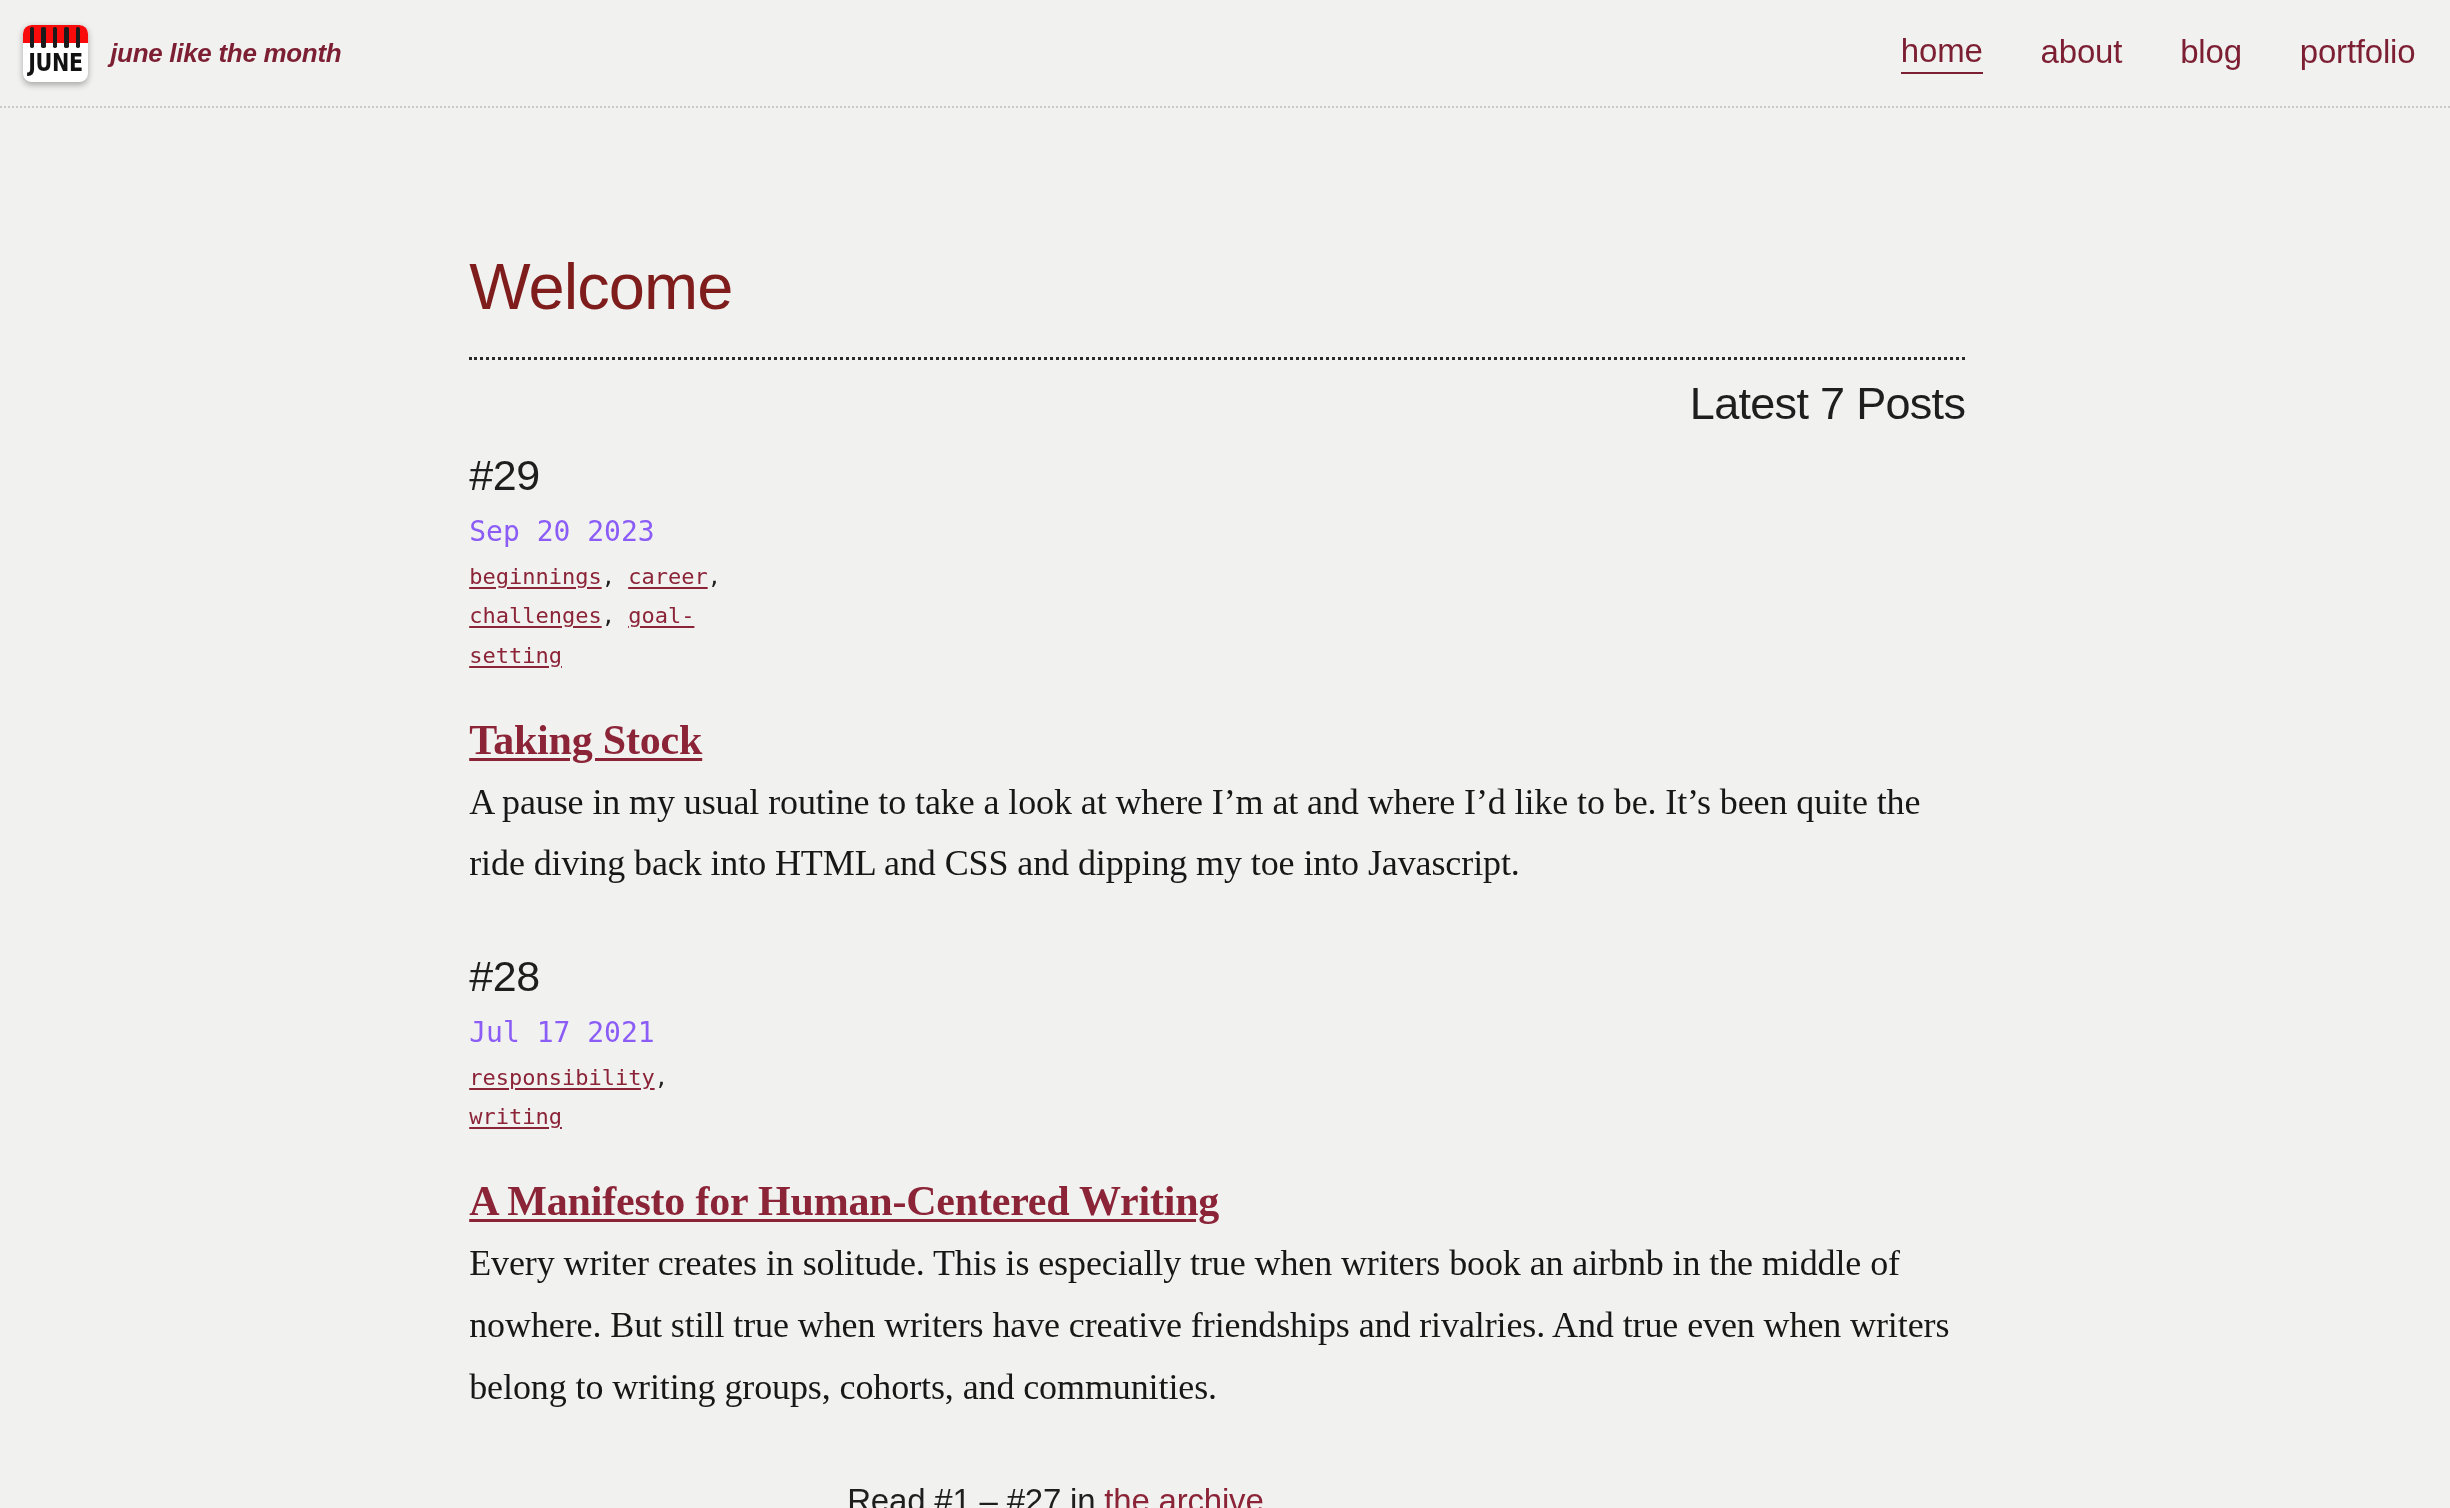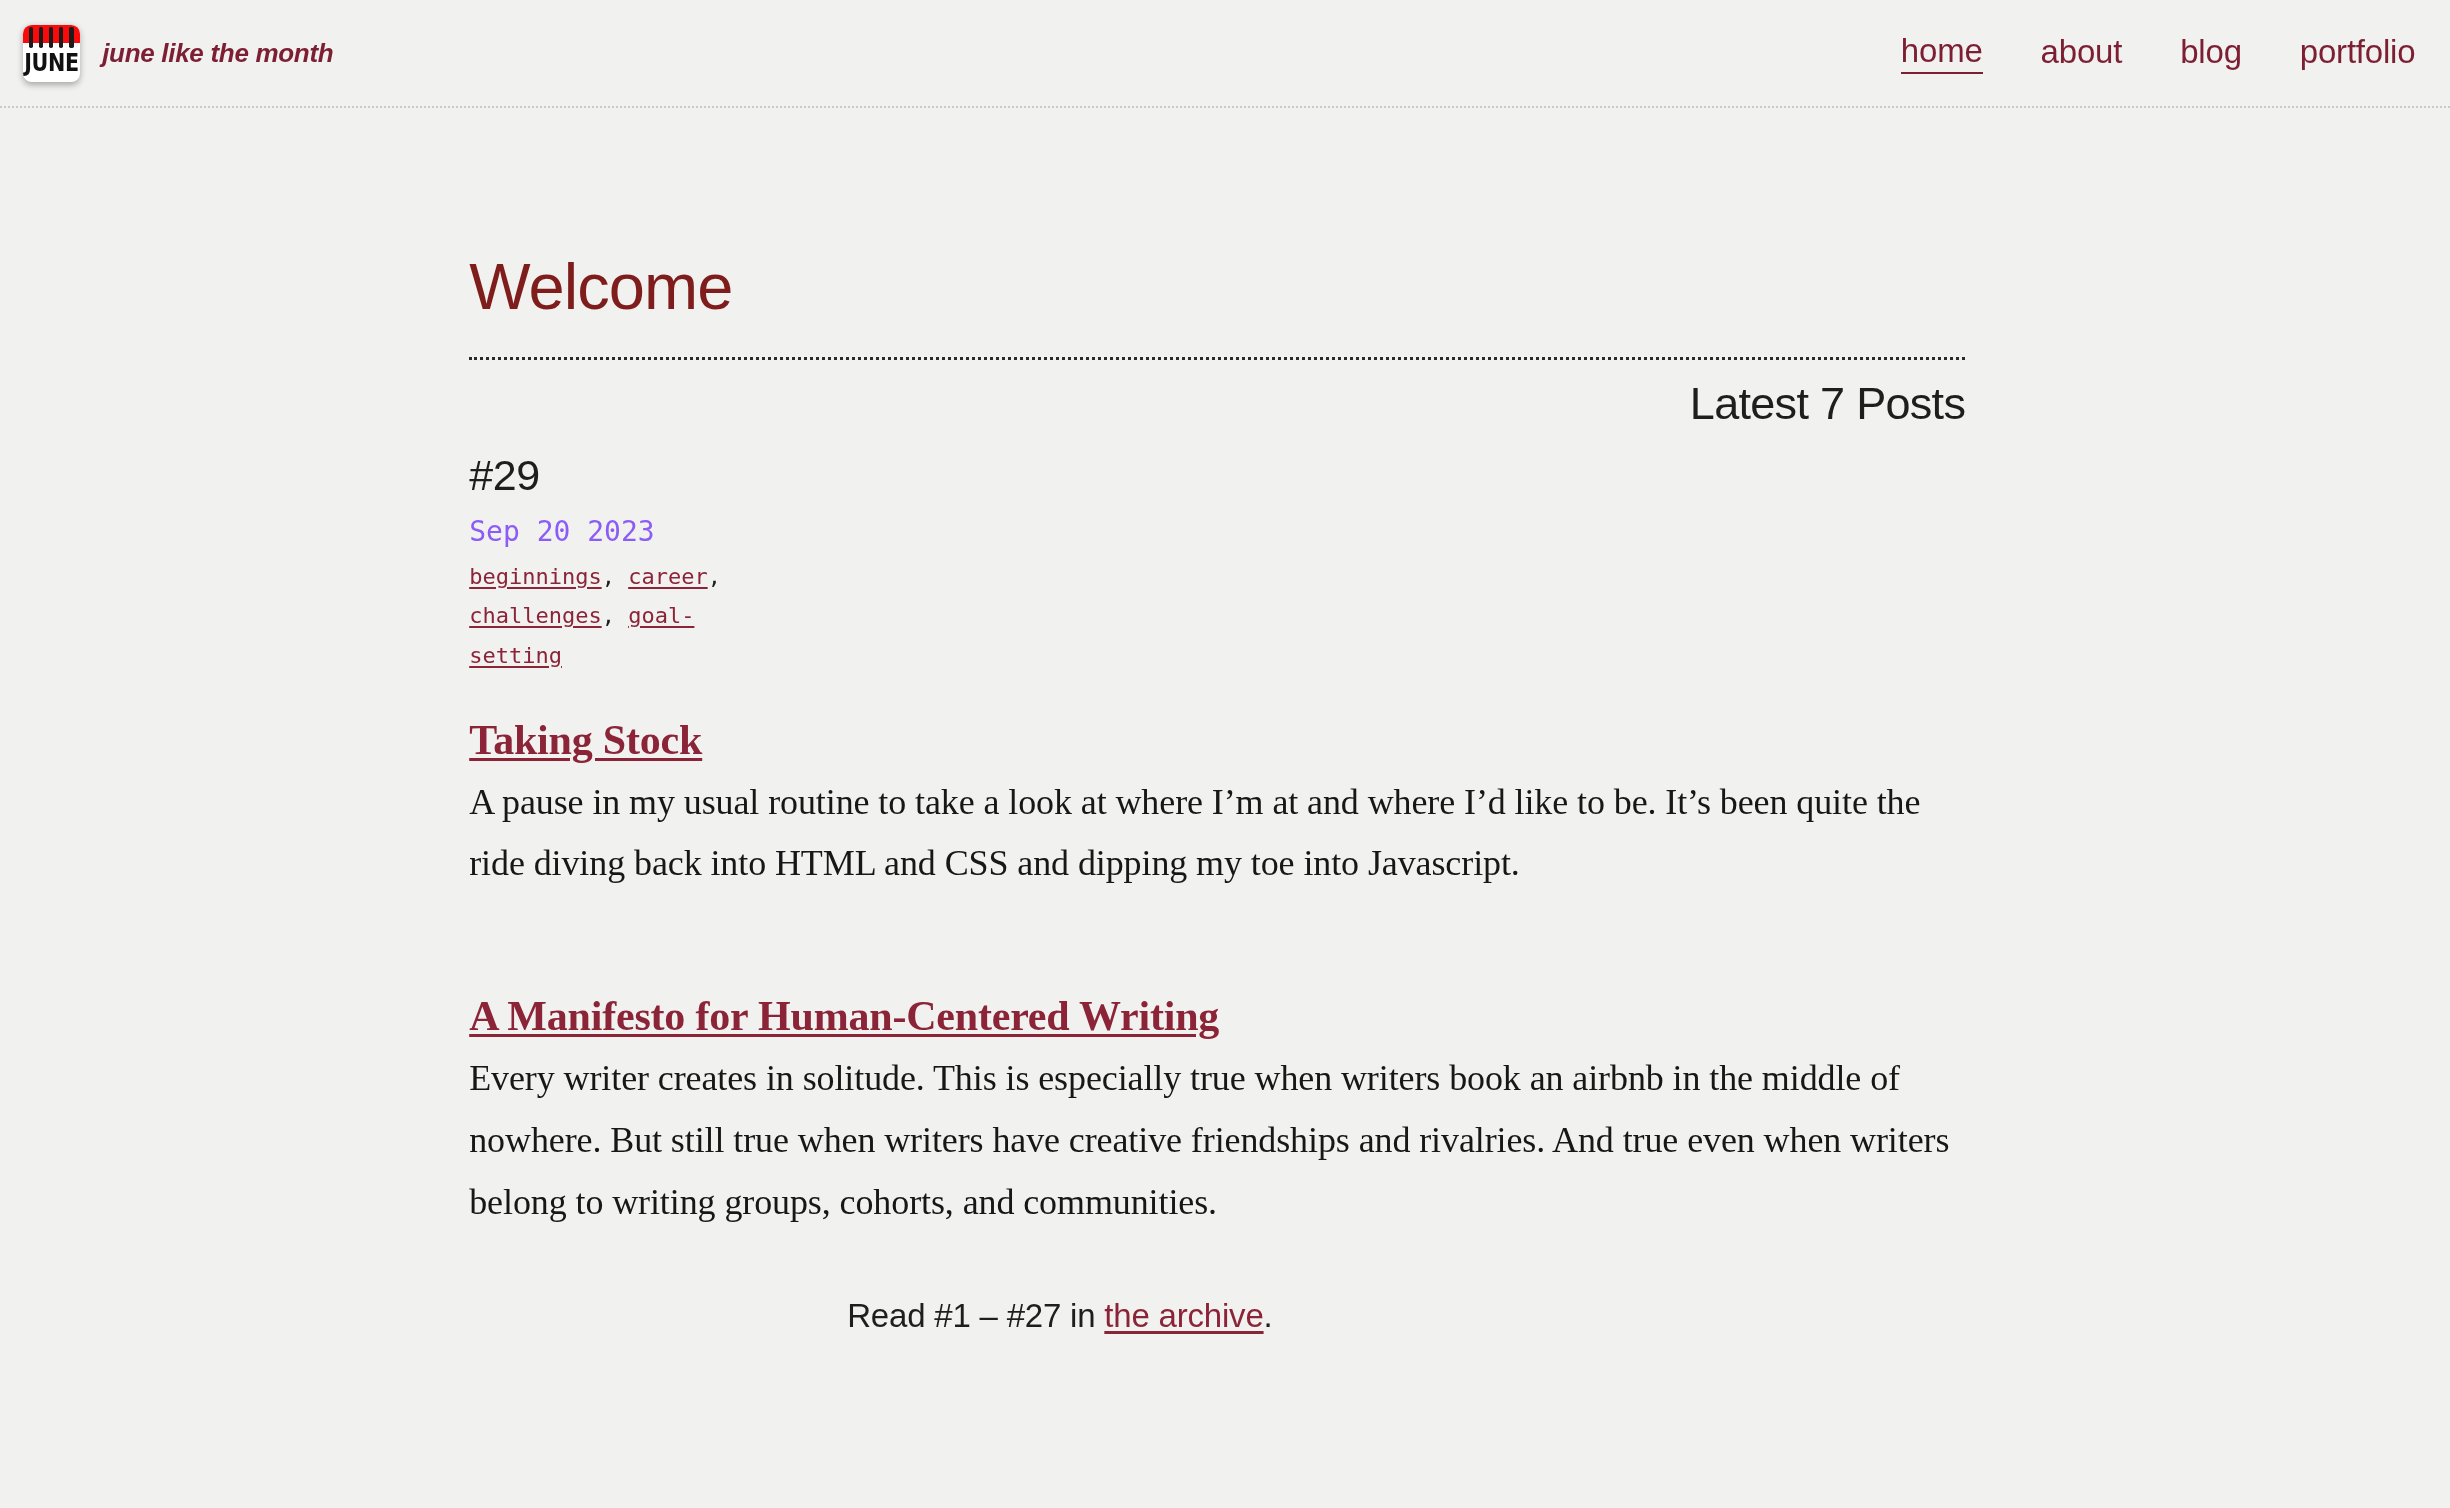--- a/index.html
+++ b/index.html
@@ -26,21 +26,21 @@
     border-bottom: 2.6px dotted #c9c9c7;
   }
   .brand {
     display: flex;
     align-items: center;
     gap: 22.6px;
     text-decoration: none;
   }
   
   .favicon {
-    width: 57px;
+    width: 65px;
     height: 57px;
     border-radius: 8.7px;
     background: #ffffff;
     box-shadow: 0 2.6px 6px rgba(0,0,0,0.30);
     position: relative;
     overflow: hidden;
     flex: none;
   }
   .favicon .band {
     position: absolute;
@@ -266,20 +266,27 @@
         <a class="tag-link" href="#">beginnings</a><span>, </span><a class="tag-link" href="#">career</a><span>, </span><a class="tag-link" href="#">challenges</a><span>, </span><a class="tag-link" href="#">goal-setting</a>
       </div>
     </div>
     <div class="post-body">
       <h3 class="post-title"><a href="#">Taking Stock</a></h3>
       <p class="post-excerpt">A pause in my usual routine to take a look at where I’m at and where I’d like to be. It’s been quite the ride diving back into HTML and CSS and dipping my toe into Javascript.</p>
     </div>
   </article>
 
   <article class="post">
+    <div class="post-meta">
+      <div class="post-number">#28</div>
+      <div class="post-date">Jul 17 2021</div>
+      <div class="post-tags">
+        <a class="tag-link" href="#">responsibility</a><span>, </span><a class="tag-link" href="#">writing</a>
+      </div>
+    </div>
     <div class="post-body">
       <h3 class="post-title"><a href="#">A Manifesto for Human-Centered Writing</a></h3>
       <p class="post-excerpt">Every writer creates in solitude. This is especially true when writers book an airbnb in the middle of nowhere. But still true when writers have creative friendships and rivalries. And true even when writers belong to writing groups, cohorts, and communities.</p>
     </div>
   </article>
 
   <p class="archive-line"><span>Read #1 – #27 in </span><a href="#">the archive</a><span>.</span></p>
 </main>
 
 

